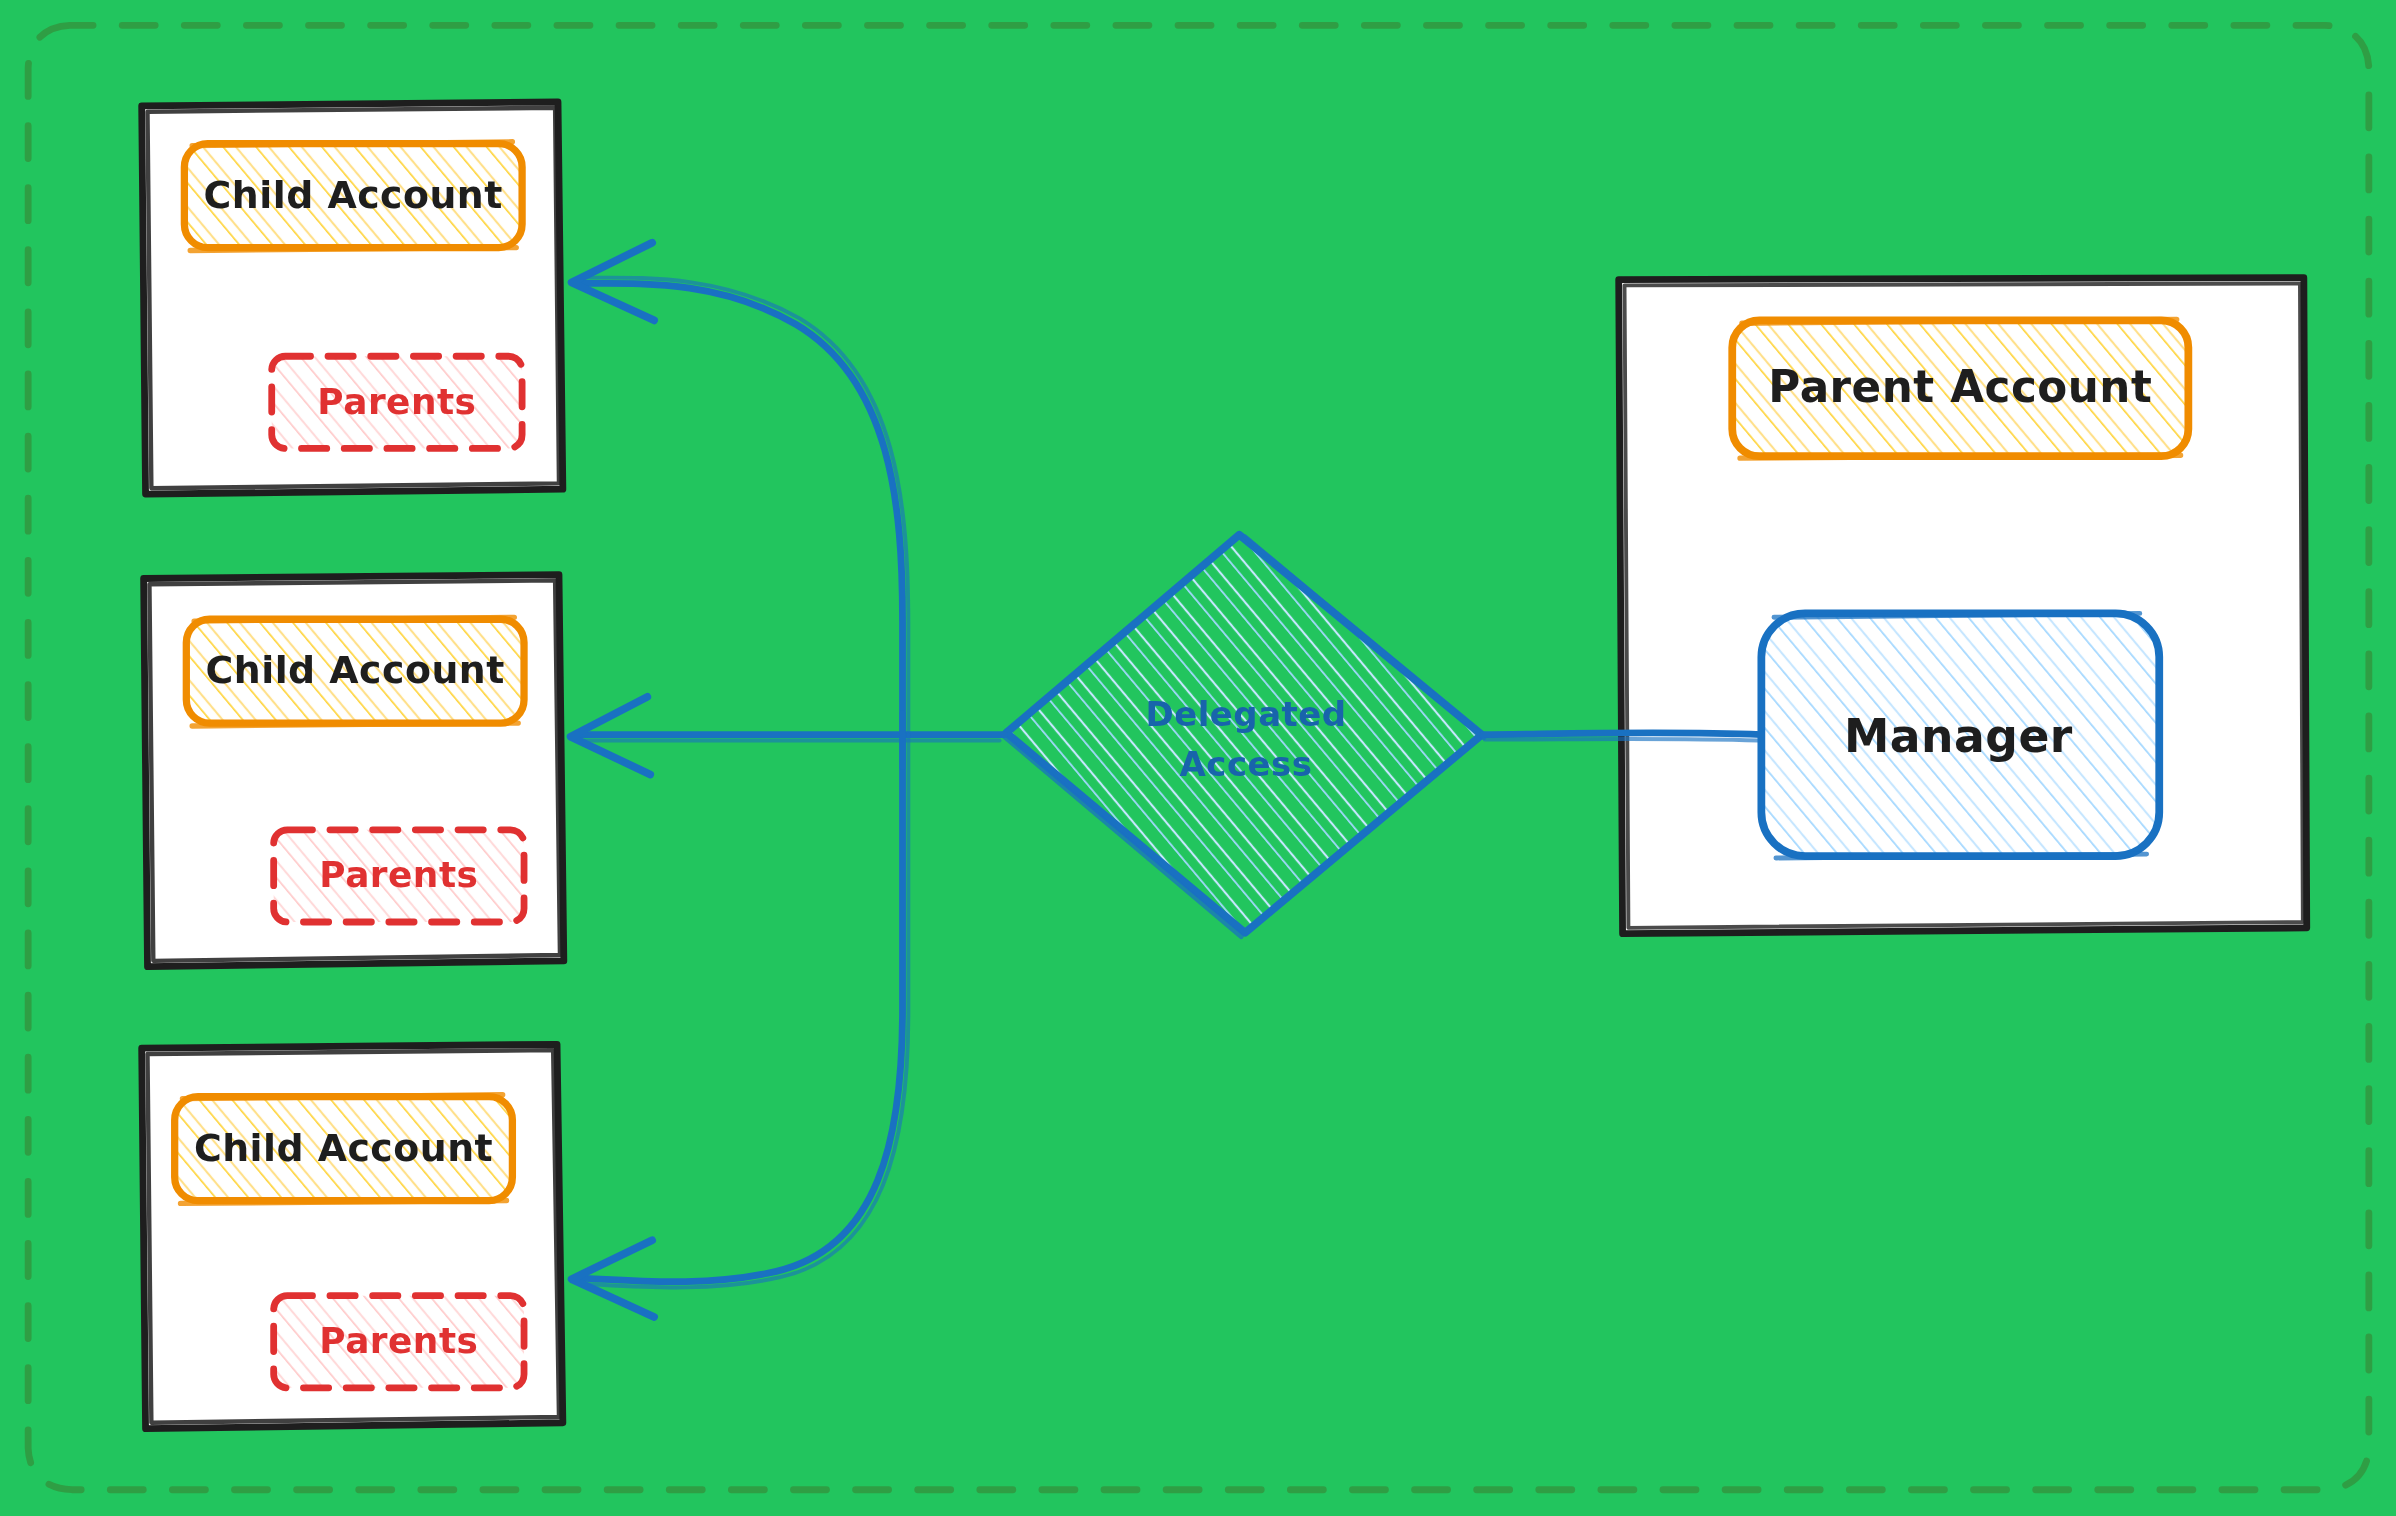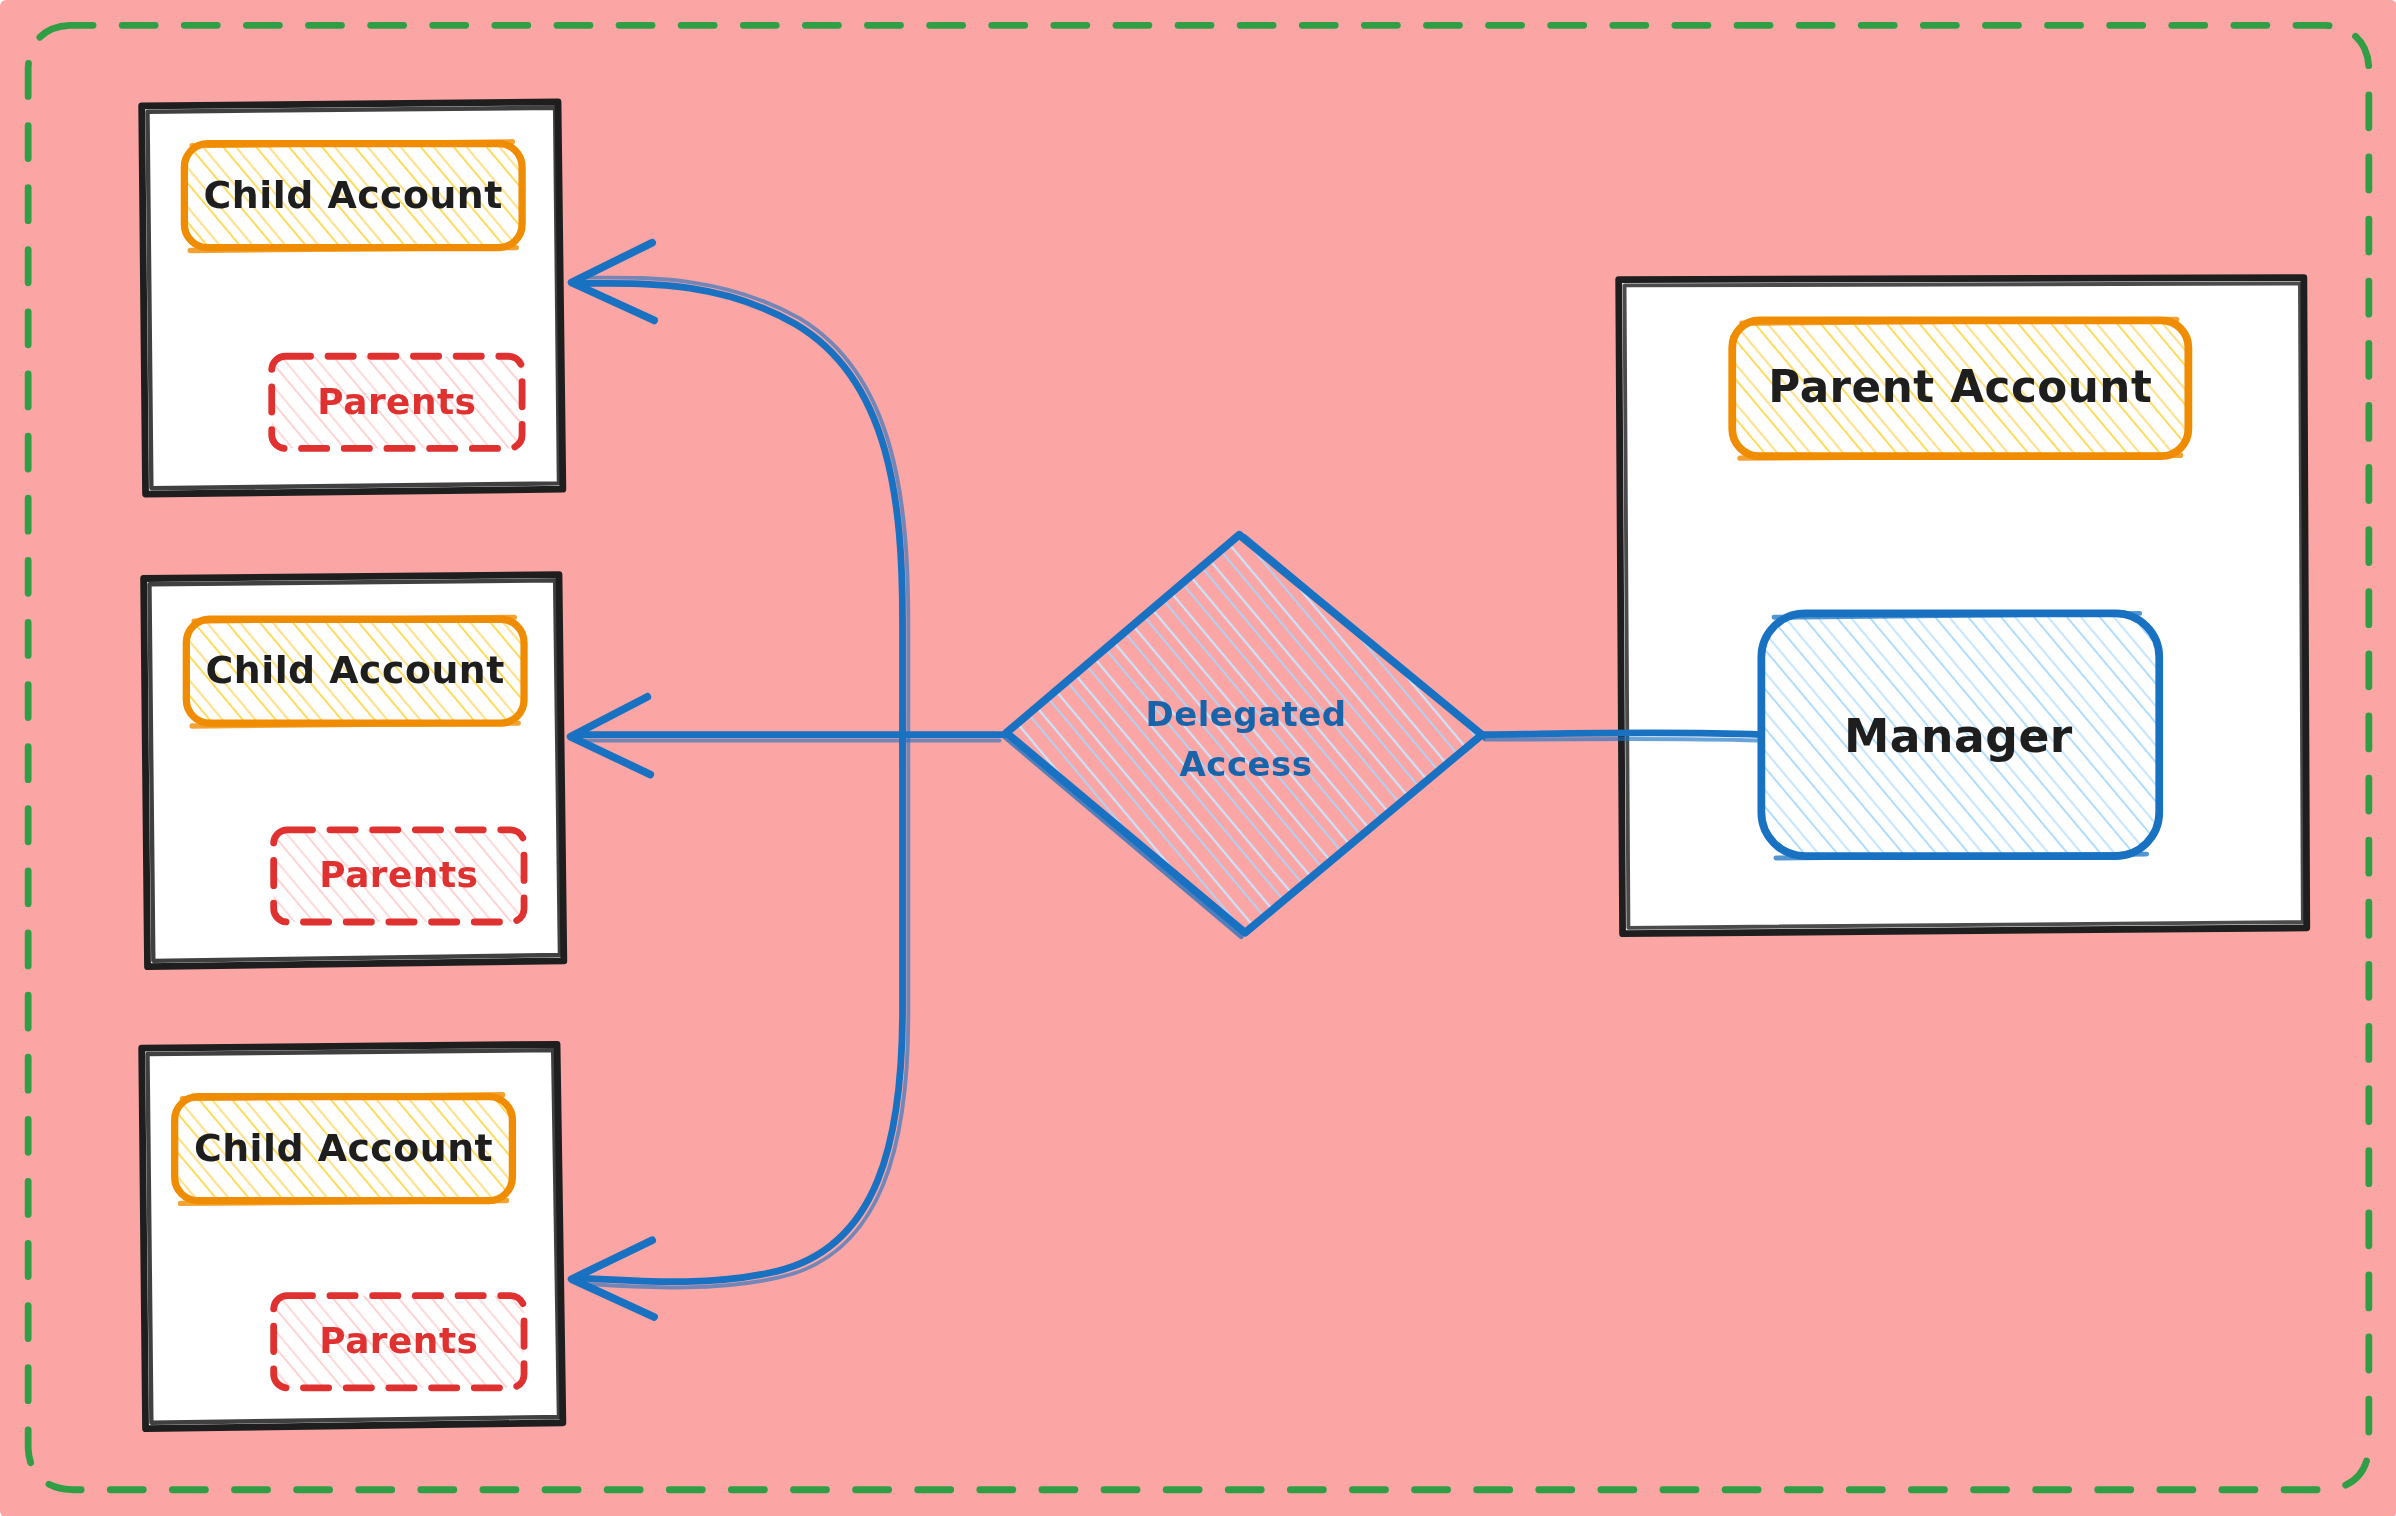--- a/index.html
+++ b/index.html
@@ -11,22 +11,21 @@
   body {
     width: 2397px;
     height: 1517px;
     font-family: "DejaVu Sans", sans-serif;
     overflow: hidden;
   }
   #canvas-root {
     position: relative;
     width: 2397px;
     height: 1517px;
-    background: #fca5a5;
-    border-radius: 6px;
+    background: #22c55e;
   }
   svg.diagram {
     position: absolute;
     inset: 0;
     width: 2397px;
     height: 1517px;
     display: block;
   }
   .node-label {
     font-family: "DejaVu Sans", sans-serif;

